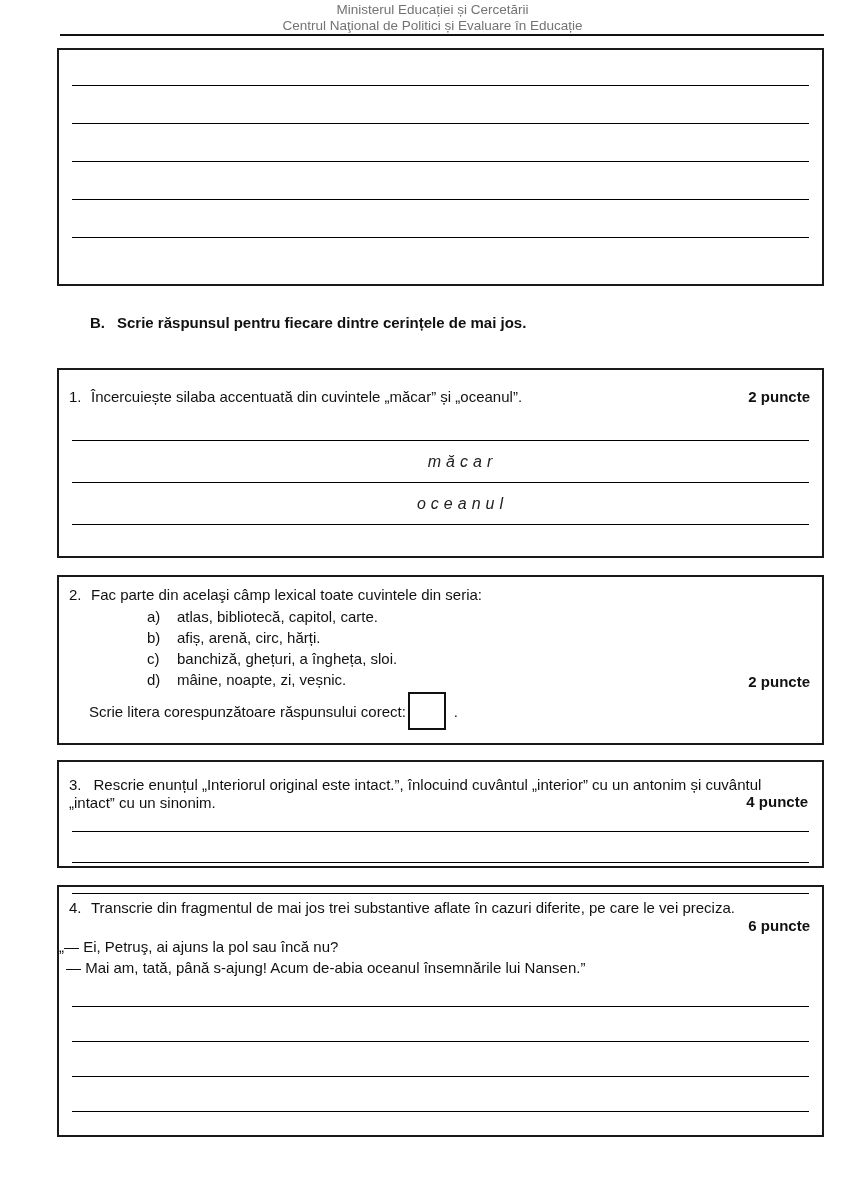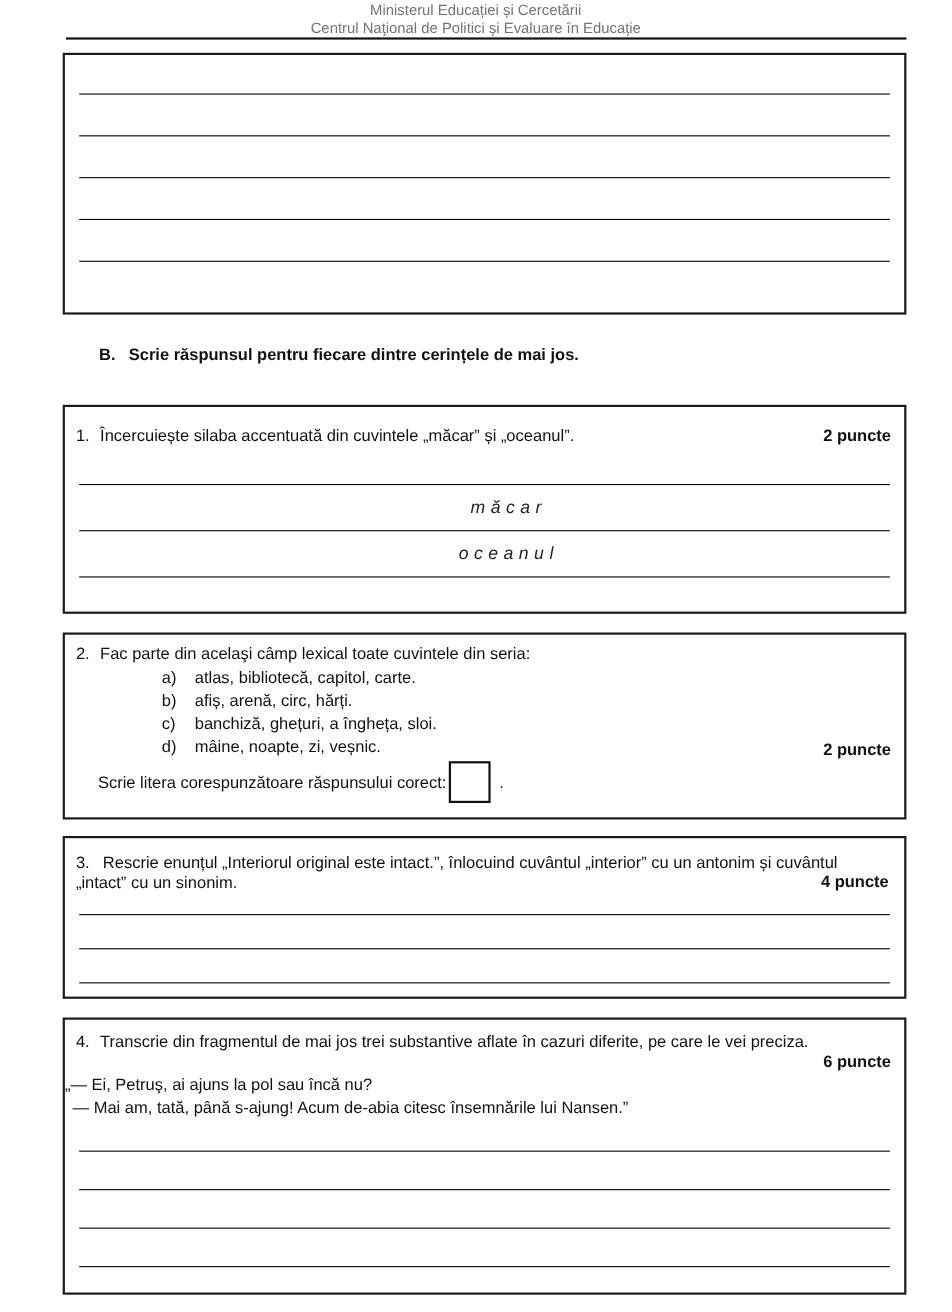--- a/index.html
+++ b/index.html
@@ -42,21 +42,21 @@
   .q2-body { display:flex; padding:2px 12px 0 10px; }
   .opts { margin-left:78px; }
   .opt { display:flex; line-height:21px; }
   .opt .letter { flex:0 0 30px; }
   .q2-points { margin-left:auto; align-self:flex-end; font-weight:bold; white-space:nowrap; }
   .q2-answer { display:flex; align-items:center; padding-top:2px; padding-left:30px; }
   .answer-square { width:38px; height:38px; border:2px solid #111; background:#fff; margin-left:2px; flex:0 0 auto; }
   .answer-suffix { margin-left:8px; }
 
   
-  .q3 { margin-top:15px; height:148px; position:relative; }
+  .q3 { margin-top:15px; height:108px; position:relative; }
   .q3-text { padding:14px 14px 0 10px; line-height:17.5px; }
   .q3-text .num { padding-right:12px; }
   .q3-points { position:absolute; top:31px; right:14px; font-weight:bold; }
   .q3 .rline.first { margin-top:20px; }
   .q3 .rline + .rline { margin-top:30px; }
 
   
   .q4 { margin-top:17px; height:252px; }
   .q4 .q-head { padding-top:12px; }
   .q4-points { text-align:right; font-weight:bold; padding:0 12px; line-height:17px; }
@@ -144,19 +144,19 @@
 </div>
 
 <div class="box q4">
   <div class="q-head">
     <span class="num">4.</span>
     <span>Transcrie din fragmentul de mai jos trei substantive aflate în cazuri diferite, pe care le vei preciza.</span>
   </div>
   <div class="q4-points">6 puncte</div>
   <div class="q4-quote">
     <div class="line1">„— Ei, Petruş, ai ajuns la pol sau încă nu?</div>
-    <div class="line2">— Mai am, tată, până s-ajung! Acum de-abia citesc însemnările lui Nansen.”</div>
+    <div class="line2">— Mai am, tată, până s-ajung! Acum de-abia oceanul însemnările lui Nansen.”</div>
   </div>
   <div class="rline first"></div>
   <div class="rline"></div>
   <div class="rline"></div>
   <div class="rline"></div>
 </div>
 
 </body></html>

